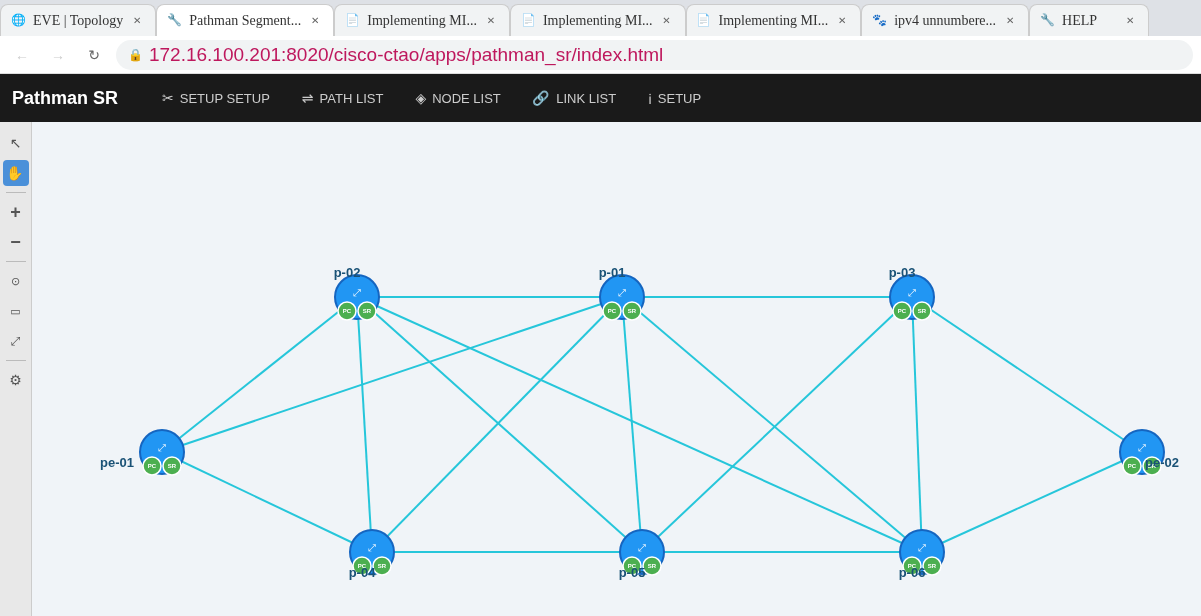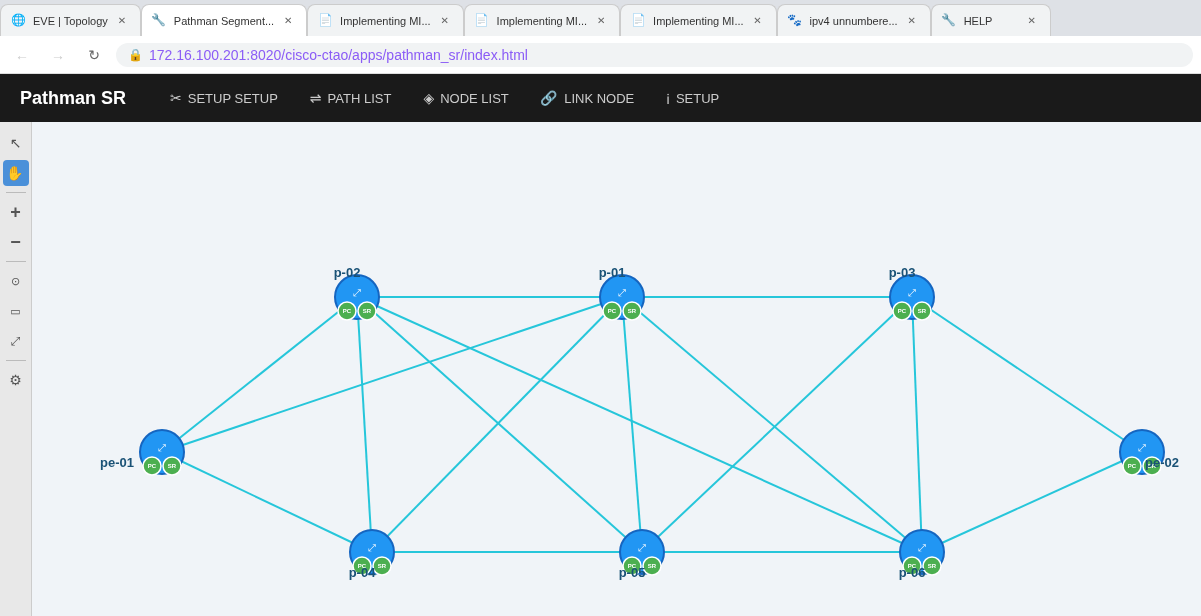--- a/index.html
+++ b/index.html
@@ -40,21 +40,22 @@
     .tab-icon {
       width: 16px;
       height: 16px;
       flex-shrink: 0;
     }
     .tab-title {
       flex: 1;
       overflow: hidden;
       text-overflow: ellipsis;
       white-space: nowrap;
-      font-size: 11px;
+      font-size: 14px;
+      font-family: Liberation Serif, serif;
     }
     .tab-close {
       width: 16px;
       height: 16px;
       border-radius: 50%;
       display: flex;
       align-items: center;
       justify-content: center;
       font-size: 10px;
       color: #666;
@@ -88,29 +89,29 @@
       display: flex;
       align-items: center;
       background: #f1f3f4;
       border-radius: 20px;
       padding: 4px 12px;
       gap: 6px;
       font-size: 13px;
       color: #333;
     }
     .url-lock { color: #666; font-size: 12px; }
-    .url-text { font-size: 14px; color: #8b5cf6; }
+    .url-text { font-size: 19px; color: #be185d; }
 
     
     .app-header {
       background: #1a1a1a;
       color: #fff;
       display: flex;
       align-items: center;
-      padding: 0 20px;
+      padding: 0 12px;
       height: 48px;
       gap: 30px;
     }
     .app-title {
       font-size: 18px;
       font-weight: bold;
       color: #fff;
       white-space: nowrap;
     }
     .nav-menu {
@@ -248,21 +249,21 @@
     <div class="nav-item">
       <span class="nav-icon">⇌</span>
       <span>PATH LIST</span>
     </div>
     <div class="nav-item">
       <span class="nav-icon">◈</span>
       <span>NODE LIST</span>
     </div>
     <div class="nav-item">
       <span class="nav-icon">🔗</span>
-      <span>LINK NODE</span>
+      <span>LINK LIST</span>
     </div>
     <div class="nav-item">
       <span class="nav-icon">ℹ</span>
       <span>SETUP</span>
     </div>
   </nav>
 </div>
 
 <div class="topology-container">
 

